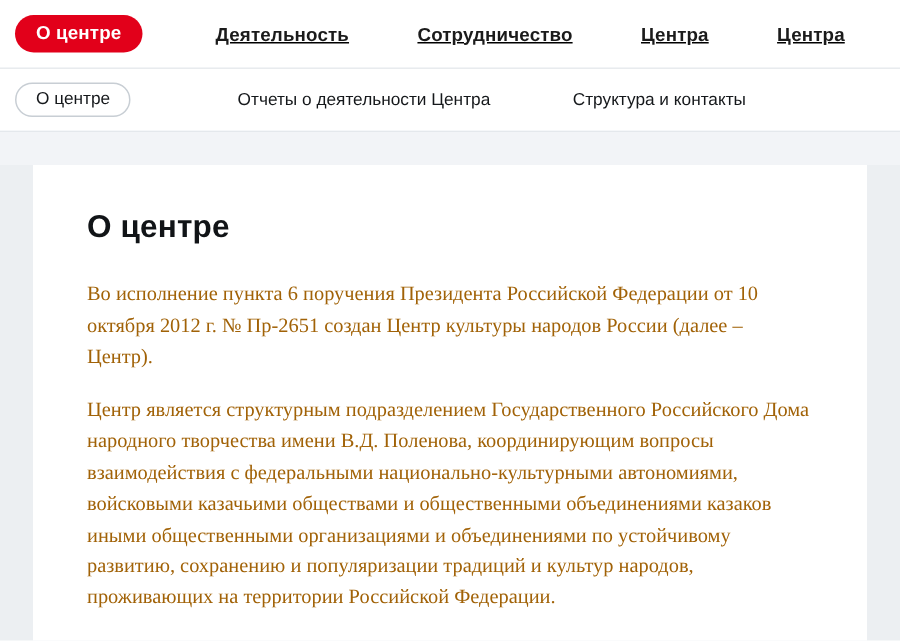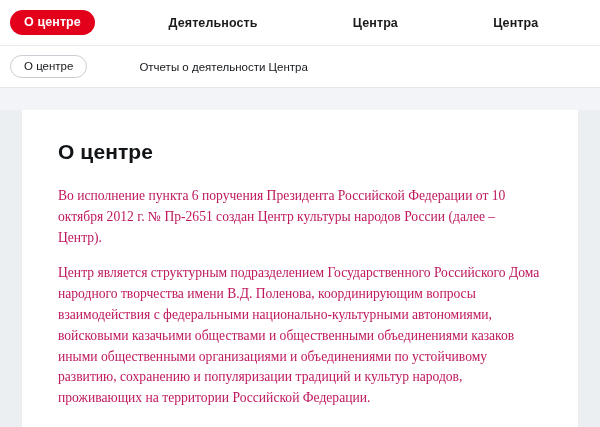--- a/index.html
+++ b/index.html
@@ -40,20 +40,21 @@
     padding: 5px 14px 6px 14px;
     letter-spacing: 0.1px;
     white-space: nowrap;
   }
   .nav-items {
     display: flex;
     align-items: center;
     flex: 1;
     justify-content: space-around;
     padding: 0 14px 0 26px;
+    text-decoration: underline;
   }
   .nav-item {
     color: #1b1b1b;
     font-size: 12.5px;
     font-weight: bold;
     white-space: nowrap;
     letter-spacing: 0.1px;
   }
 
   
@@ -74,21 +75,21 @@
     color: #15181b;
     padding: 4px 13px 5px 13px;
     background: #ffffff;
     white-space: nowrap;
   }
   .subnav-link {
     font-size: 11.5px;
     color: #15181b;
     white-space: nowrap;
   }
-  .subnav-link.first { margin-left: 52px; }
+  .subnav-link.first { margin-left: 71px; }
   .subnav-link.second { margin-left: 55px; }
 
   .strip {
     height: 22px;
     background: #f2f4f7;
     border-top: 1px solid #e4e8ec;
   }
 
   
   .content-wrap {
@@ -113,21 +114,21 @@
     font-size: 21px;
     font-weight: bold;
     color: #111417;
     letter-spacing: 0.1px;
   }
   .card p {
     margin: 0 0 15px 0;
     font-family: "Liberation Serif", serif;
     font-size: 13.6px;
     line-height: 1.53;
-    color: #be185d;
+    color: #a16207;
     text-align: left;
   }
 
   
   .rail {
     position: absolute;
     top: 0;
     right: 0;
     width: 0px;
     height: 100%;
@@ -135,28 +136,30 @@
 </style>
 </head>
 <body>
 
 <div class="page">
 
   <div class="topnav">
     <div class="nav-pill">О центре</div>
     <div class="nav-items">
       <div class="nav-item">Деятельность</div>
+      <div class="nav-item">Сотрудничество</div>
       <div class="nav-item">Центра</div>
       <div class="nav-item">Центра</div>
     </div>
   </div>
 
   <div class="subnav">
     <div class="subnav-pill">О центре</div>
     <div class="subnav-link first">Отчеты о деятельности Центра</div>
+    <div class="subnav-link second">Структура и контакты</div>
   </div>
 
   <div class="strip"></div>
 
   <div class="content-wrap">
     <div class="card">
       <h1>О центре</h1>
       <p>Во исполнение пункта 6 поручения Президента Российской Федерации от 10 октября 2012 г. № Пр-2651 создан Центр культуры народов России (далее – Центр).</p>
       <p>Центр является структурным подразделением Государственного Российского Дома народного творчества имени В.Д. Поленова, координирующим вопросы взаимодействия с федеральными национально-культурными автономиями, войсковыми казачьими обществами и общественными объединениями казаков иными общественными организациями и объединениями по устойчивому развитию, сохранению и популяризации традиций и культур народов, проживающих на территории Российской Федерации.</p>
     </div>

